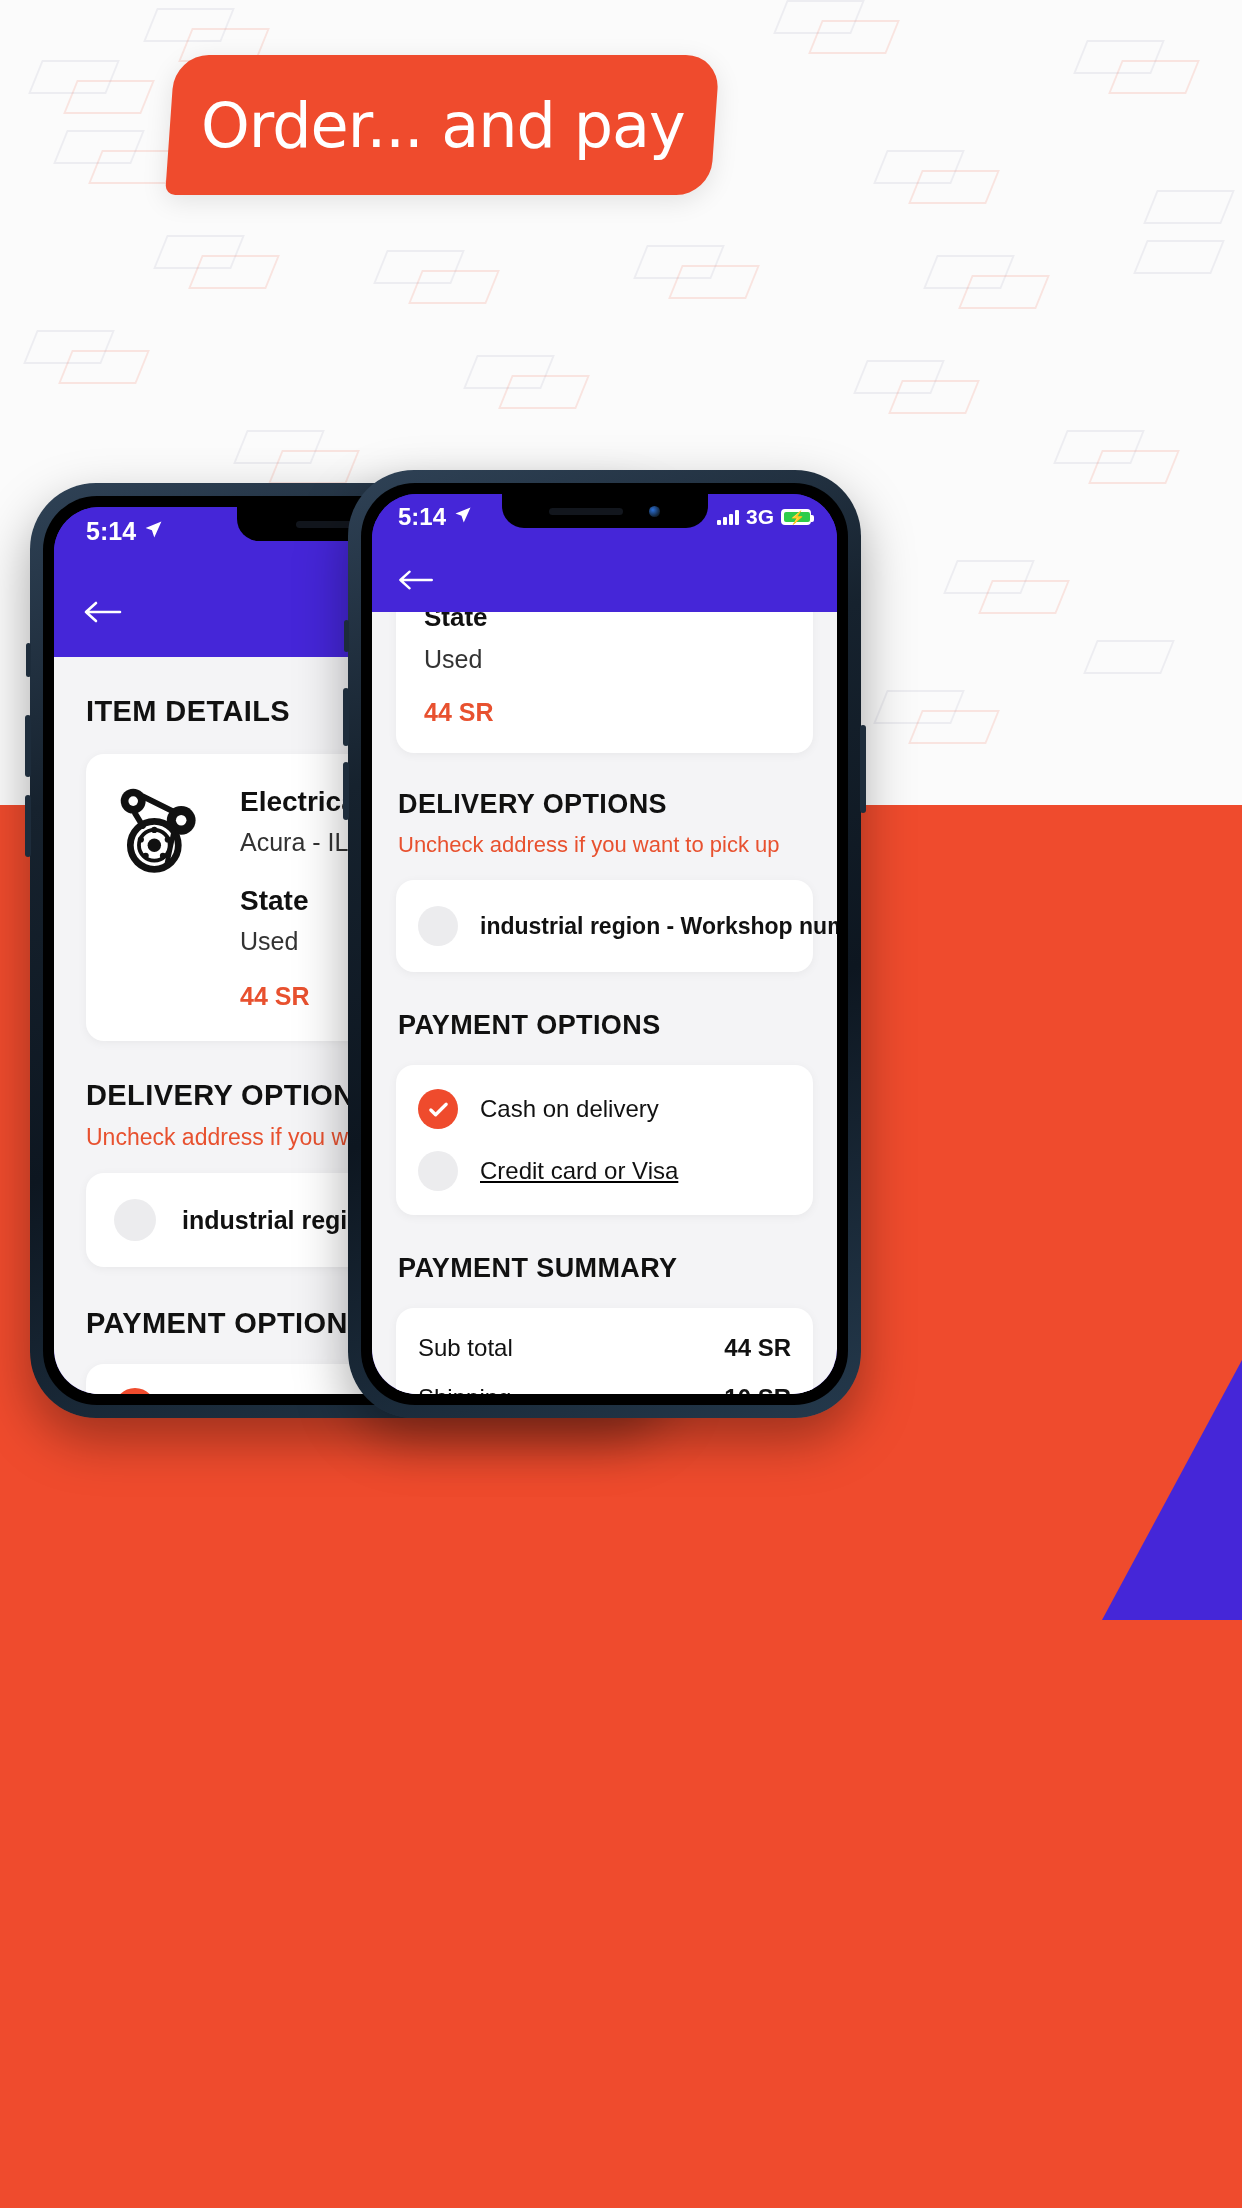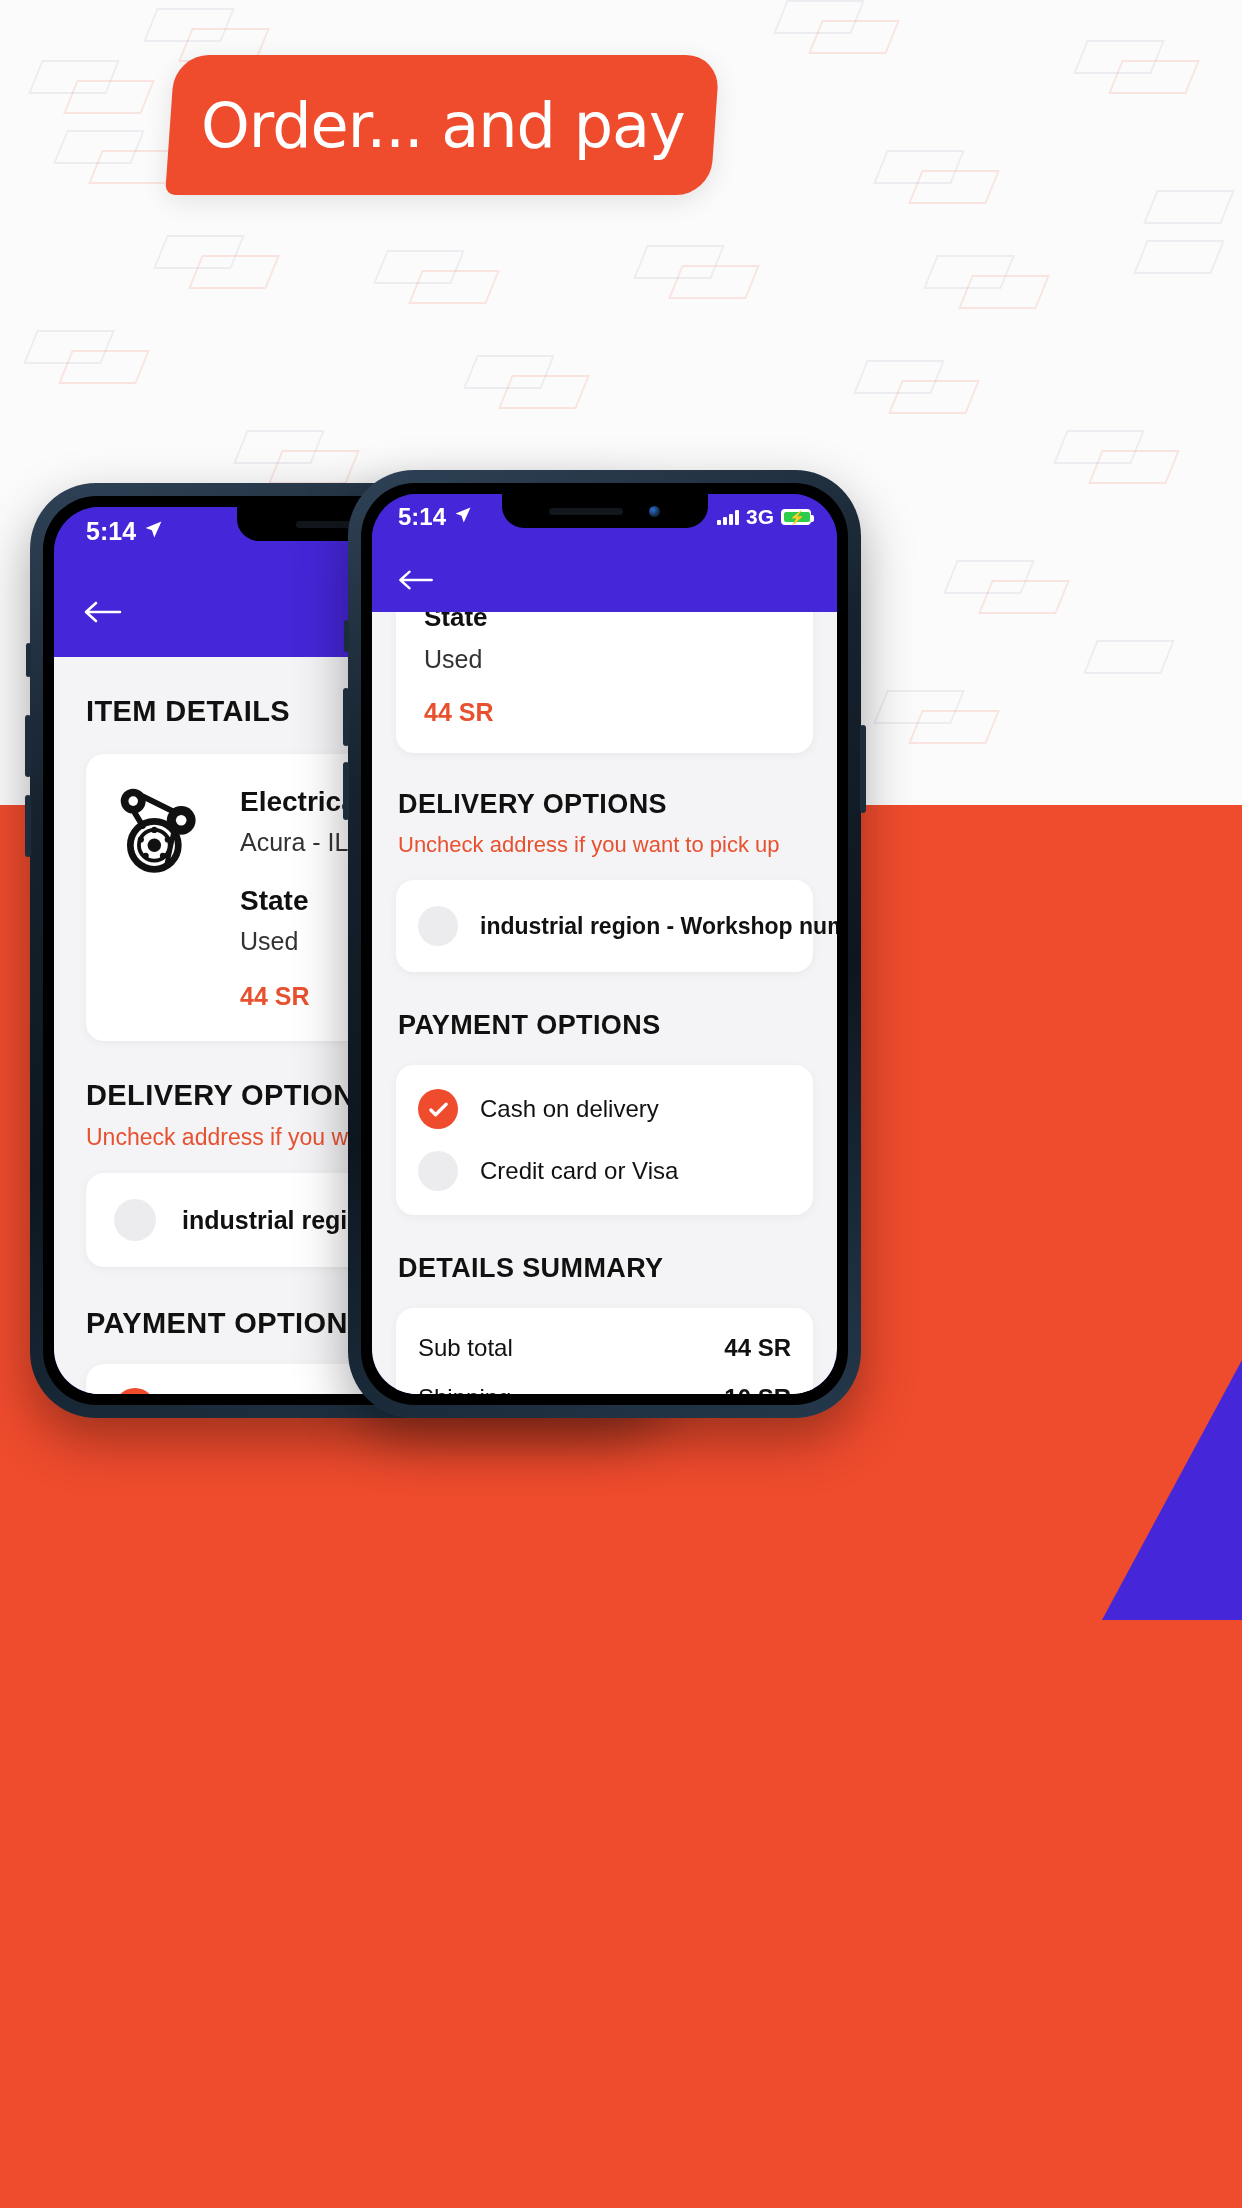--- a/index.html
+++ b/index.html
@@ -335,27 +335,27 @@
 
         <div class="card" style="margin:24px 24px 0 24px; padding:24px 22px;">
           <div style="display:flex; align-items:center; gap:22px;">
             <div class="radio on" style="width:40px; height:40px;">
               <svg width="23" height="23" viewBox="0 0 24 24">
                   <path d="M4 12.5l5 5L20 6.5" stroke="#fff" stroke-width="3.4" fill="none" stroke-linecap="round" stroke-linejoin="round"></path>
                 </svg>
             </div>
             <div style="font-size:24px; color:#111;">Cash on delivery</div>
           </div>
-          <div style="display:flex; align-items:center; gap:22px; margin-top:22px;">
+          <div style="display:flex; align-items:center; gap:22px; margin-top:22px;text-decoration:underline;">
             <div class="radio" style="width:40px; height:40px;"></div>
             <div style="font-size:24px; color:#111;">Credit card or Visa</div>
           </div>
         </div>
 
-        <div class="sec-title" style="font-size:27px; margin:38px 0 0 26px;">DETAILS SUMMARY</div>
+        <div class="sec-title" style="font-size:27px; margin:38px 0 0 26px;">PAYMENT SUMMARY</div>
 
         <div class="card" style="margin:24px 24px 0 24px; padding:26px 22px 22px 22px;">
           <div class="row">
             <span style="font-size:24px; color:#111;text-align:center;">Sub total</span>
             <span style="font-size:24px; color:#111; font-weight:700;">44 SR</span>
           </div>
           <div class="row" style="margin-top:22px;">
             <span style="font-size:24px; color:#111;">Shipping</span>
             <span style="font-size:24px; color:#111; font-weight:700;">10 SR</span>
           </div>

